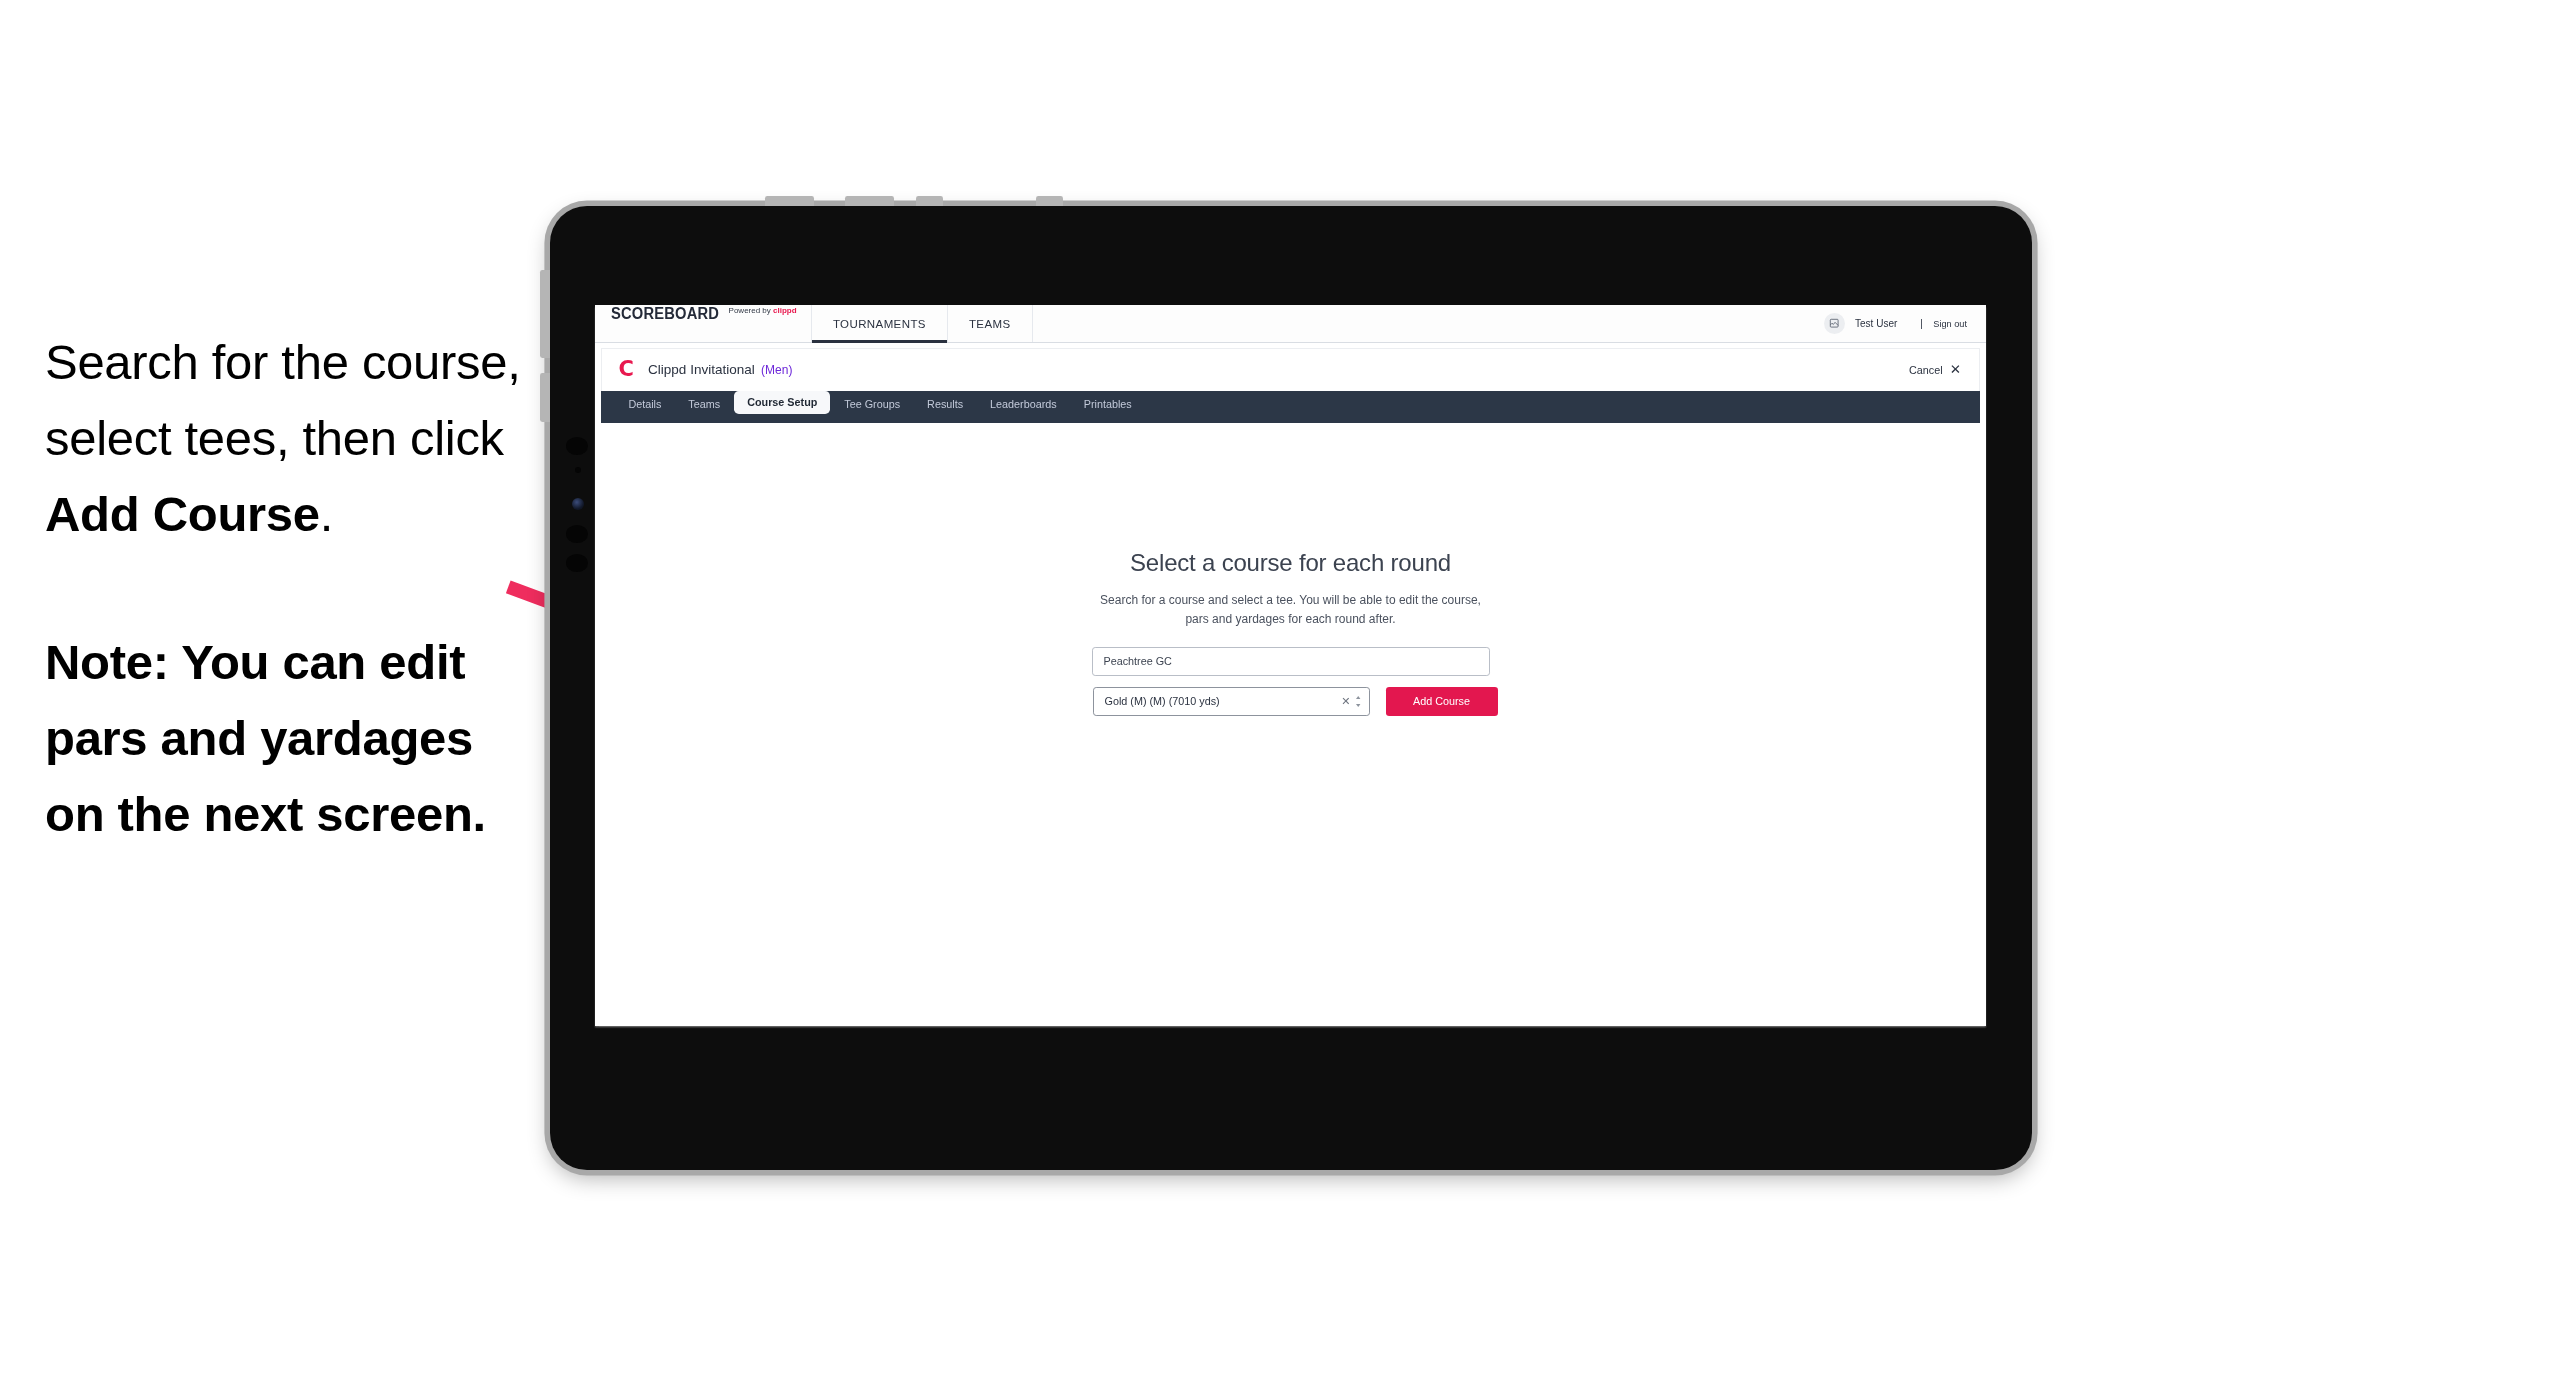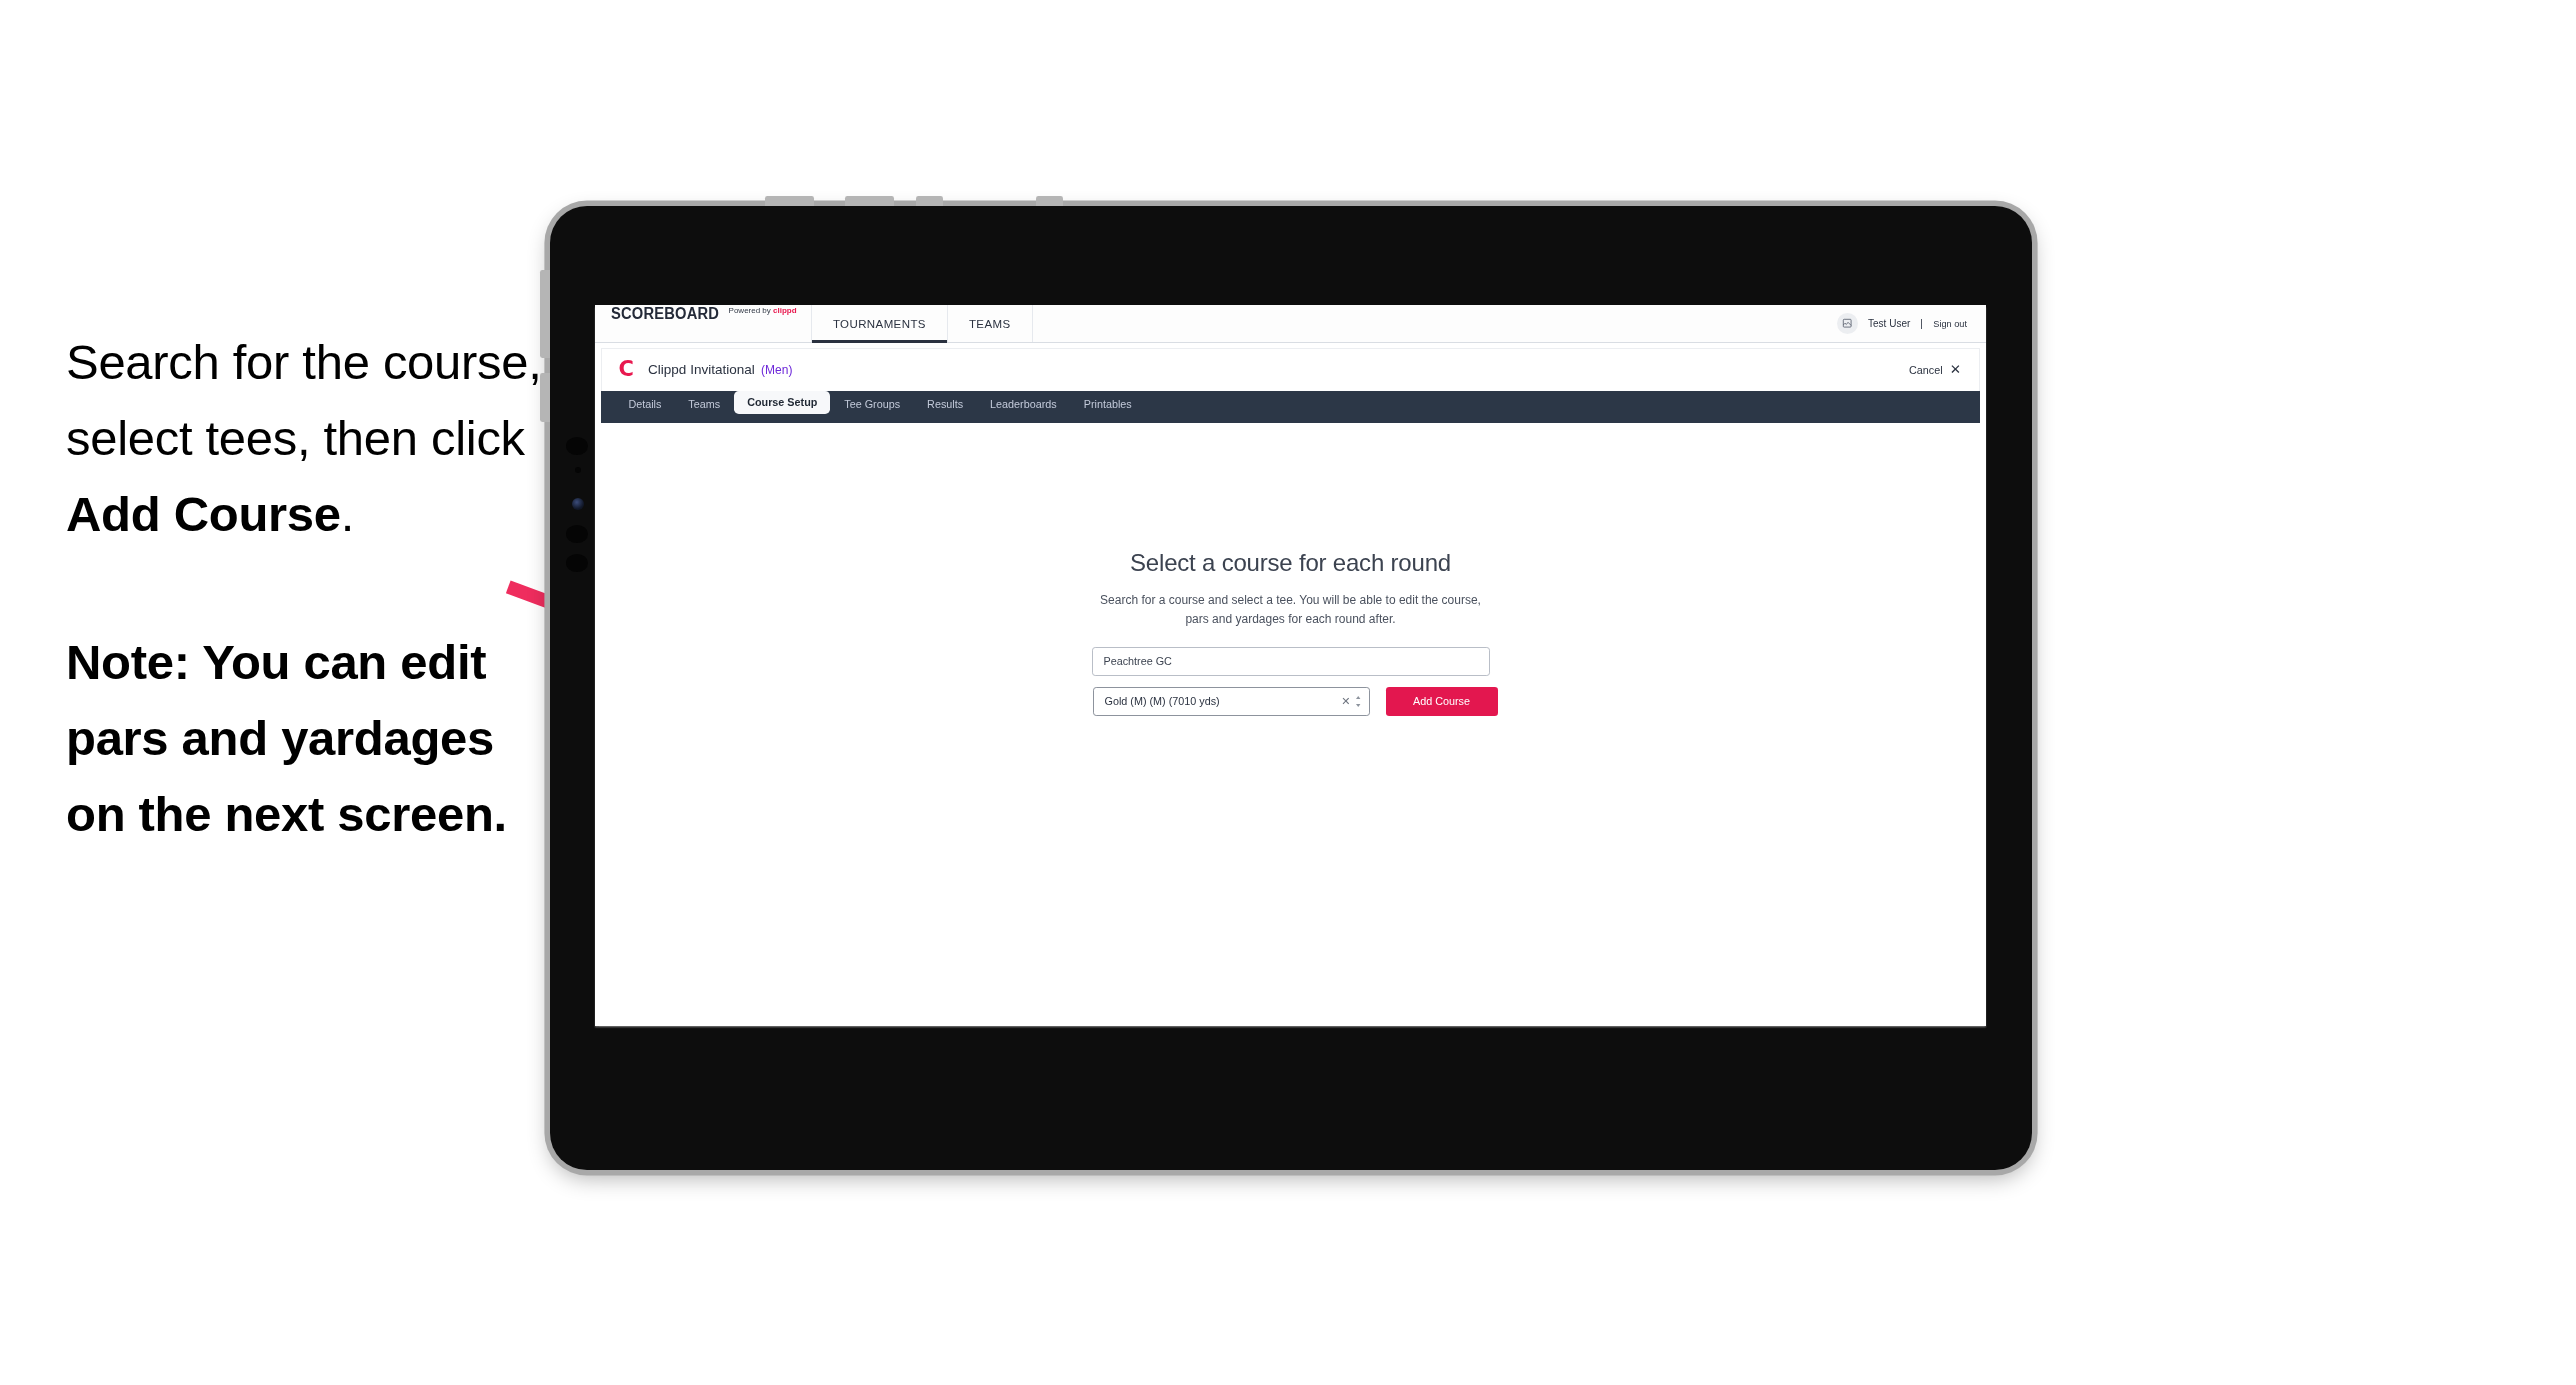--- a/index.html
+++ b/index.html
@@ -8,21 +8,21 @@
   body {
     background: #ffffff;
     font-family: "Liberation Sans", sans-serif;
     position: relative;
     overflow: hidden;
   }
 
   
   .annotation {
     position: absolute;
-    left: 66px;
+    left: 45px;
     top: 325px;
     width: 494px;
   }
   .anno-para {
     font-size: 49px;
     line-height: 1.55;
     color: #000000;
     letter-spacing: -0.3px;
   }
   .anno-para.second {
@@ -168,21 +168,21 @@
     border-radius: 50%;
     background: #eceef1;
     display: flex; align-items: center; justify-content: center;
     color: #5c6370;
   }
   .userinfo {
     font-size: 10px;
     color: #2b3240;
     display: flex;
     align-items: flex-end;
-    gap: 10px;
+    gap: 23px;
   }
   .signout { font-size: 9.2px; color: #2b3240; cursor: pointer; }
 
   
   .twrap { padding: 4.8px 6.4px 0 6.4px; background: #ffffff; }
   .tcard {
     background: #ffffff;
     border: 0.8px solid #eceef1;
     border-bottom: none;
     height: 43px;

